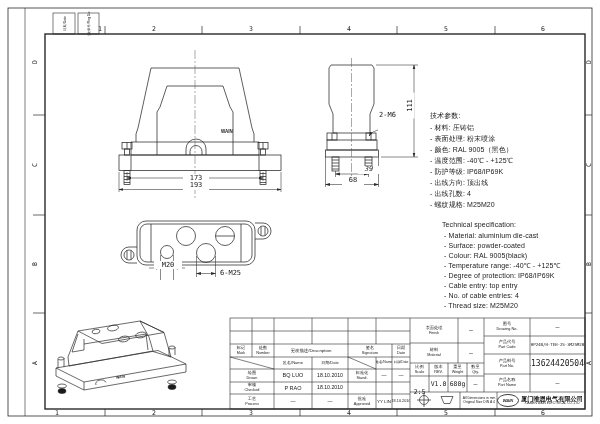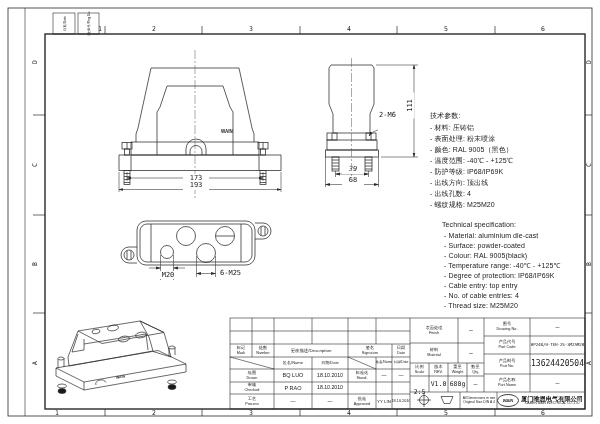--- a/index.html
+++ b/index.html
@@ -256,23 +256,23 @@
 <div class="t gr c rot" style="left:581px;top:259px;width:16px;height:10px;">B</div>
 <div class="t gr c rot" style="left:581px;top:358px;width:16px;height:10px;">A</div>
 <div class="t c rot" style="left:52px;top:16px;width:24px;height:15px;font-size:3.4px;">日期/Date</div>
 <div class="t c rot" style="left:76px;top:16px;width:24px;height:15px;font-size:3.4px;">更改单号/Reg Doc.</div>
 
 <div class="t dim c" style="left:183px;top:174px;width:24px;height:8px;">173</div>
 <div class="t dim c" style="left:183px;top:181.5px;width:24px;height:8px;">193</div>
 <div class="t brand" style="left:221px;top:129px;font-size:4.5px;">WAIN</div>
 <div class="t dim c rot" style="left:397px;top:101px;width:24px;height:9px;">111</div>
 <div class="t dim" style="left:378px;top:112px;">2-M6</div>
-<div class="t dim c" style="left:342px;top:165.5px;width:20px;height:8px;font-style:italic;">39</div>
+<div class="t dim c" style="left:358px;top:165.5px;width:20px;height:8px;font-style:italic;">39</div>
 <div class="t dim c" style="left:342px;top:176.5px;width:20px;height:8px;">68</div>
-<div class="t dim c" style="left:154px;top:271px;width:26px;height:8px;">M20</div>
+<div class="t dim c" style="left:154px;top:261px;width:26px;height:8px;">M20</div>
 <div class="t dim" style="left:219px;top:270px;">6-M25</div>
 <div class="t brand" style="left:116px;top:375px;font-size:3.5px;transform:rotate(-8deg);">WAIN</div>
 
 <div class="t spec" style="left:430px;top:112px;">技术参数:</div>
 <div class="t spec" style="left:430px;top:124px;">- 材料: 压铸铝</div>
 <div class="t spec" style="left:430px;top:135px;">- 表面处理: 粉末喷涂</div>
 <div class="t spec" style="left:430px;top:146px;">- 颜色: RAL 9005（黑色）</div>
 <div class="t spec" style="left:430px;top:157px;">- 温度范围: -40℃ - +125℃</div>
 <div class="t spec" style="left:430px;top:168px;">- 防护等级: IP68/IP69K</div>
 <div class="t spec" style="left:430px;top:179px;">- 出线方向: 顶出线</div>

